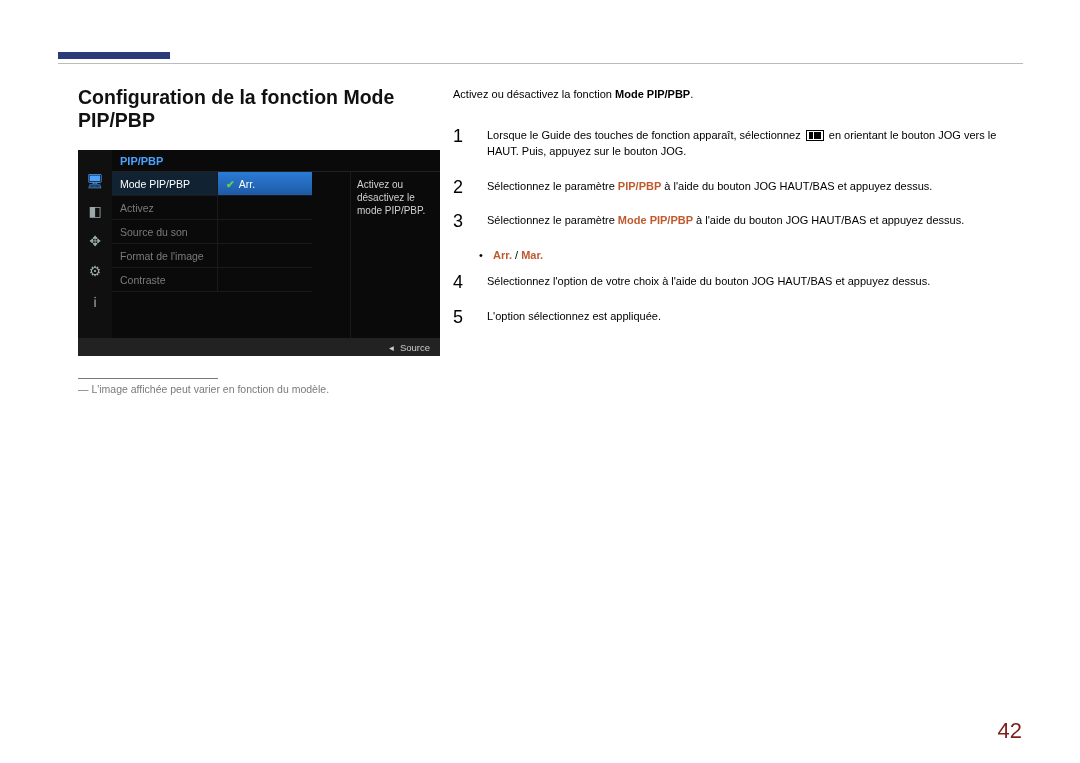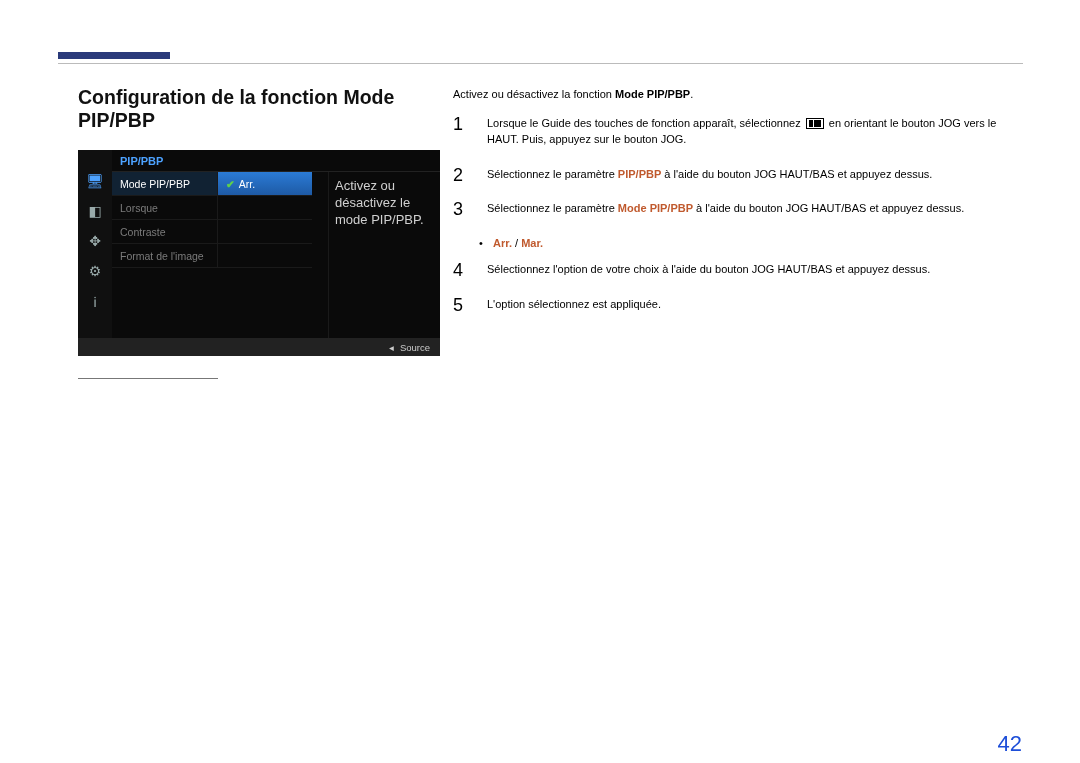--- a/index.html
+++ b/index.html
@@ -115,24 +115,24 @@
     gap: 4px;
     border-bottom: 1px solid #1a1a1a;
     border-left: 1px solid #1a1a1a;
     color: #eee;
   }
   .osd-cell-value.highlight {
     background: linear-gradient(#2b7bd6,#1e5aa5);
     color: #fff;
   }
   .osd-sidebar {
-    width: 112px;
+    width: 90px;
     border-left: 1px solid #1a1a1a;
     padding: 6px 6px;
-    font-size: 13px;
+    font-size: 10px;
     line-height: 1.3;
     color: #d0d0d0;
   }
   .osd-footer {
     height: 18px;
     background: #222;
     display: flex;
     justify-content: flex-end;
     align-items: center;
     padding-right: 10px;
@@ -145,21 +145,21 @@
     width: 140px;
     border-top:1px solid #777;
     margin-top: 22px;
     margin-bottom: 4px;
   }
   .caption {
     font-size: 10.5px;
     color: #7a7a7a;
   }
   .intro {
-    margin-bottom: 12px;
+    margin-bottom: 24px;
   }
   .intro .em { font-weight: 700; }
   .step {
     display: flex;
     gap: 12px;
     margin-bottom: 14px;
   }
   .step-num {
     font-size: 18px;
     font-weight: 400;
@@ -188,23 +188,23 @@
   }
   .inline-icon::before, .inline-icon::after {
     content:""; position:absolute; top:1px; bottom:1px; background:#000;
   }
   .inline-icon::before { left:2px; width:4px; }
   .inline-icon::after { right:2px; width:4px; }
   .inline-icon .mid { position:absolute; top:1px; bottom:1px; left:7px; width:4px; background:#000; }
   .pagenum {
     position: absolute;
     right: 58px;
-    bottom: 6px;
+    bottom: 19px;
     font-size: 22px;
-    color: #1d4ed8;
+    color: #7f1d1d;
   }
 </style>
 </head>
 <body>
 
 <div class="page">
   <div class="top-marker"></div>
   <div class="top-rule"></div>
 
   <div class="cols">
@@ -225,43 +225,50 @@
             <div style="display:flex; flex:1;">
               <div style="flex:1;">
                 <div class="osd-row">
                   <div class="osd-cell-label active">Mode PIP/PBP</div>
                   <div class="osd-cell-value highlight">
                     <span class="check">✔</span>
                     <span>Arr.</span>
                   </div>
                 </div>
                 <div class="osd-row">
-                  <div class="osd-cell-label">Lorsque</div>
+                  <div class="osd-cell-label">Activez</div>
                   <div class="osd-cell-value"></div>
                 </div>
                 <div class="osd-row">
+                  <div class="osd-cell-label">Source du son</div>
+                  <div class="osd-cell-value"></div>
+                </div>
+                <div class="osd-row">
+                  <div class="osd-cell-label">Format de l'image</div>
+                  <div class="osd-cell-value"></div>
+                </div>
+                <div class="osd-row">
                   <div class="osd-cell-label">Contraste</div>
-                  <div class="osd-cell-value"></div>
-                </div>
-                <div class="osd-row">
-                  <div class="osd-cell-label">Format de l'image</div>
                   <div class="osd-cell-value"></div>
                 </div>
               </div>
               <div class="osd-sidebar">Activez ou désactivez le mode PIP/PBP.</div>
             </div>
           </div>
         </div>
         <div class="osd-footer">
           <span>◂</span>
           <span>Source</span>
         </div>
       </div>
 
       <div class="caption-divider"></div>
+      <div class="caption">
+        ― <span>L'image affichée peut varier en fonction du modèle.</span>
+      </div>
     </div>
 
     <div class="right-col">
       <p class="intro">
         <span>Activez ou désactivez la fonction </span><span class="em">Mode PIP/PBP</span><span>.</span>
       </p>
 
       <div class="step">
         <div class="step-num">1</div>
         <div class="step-body">

